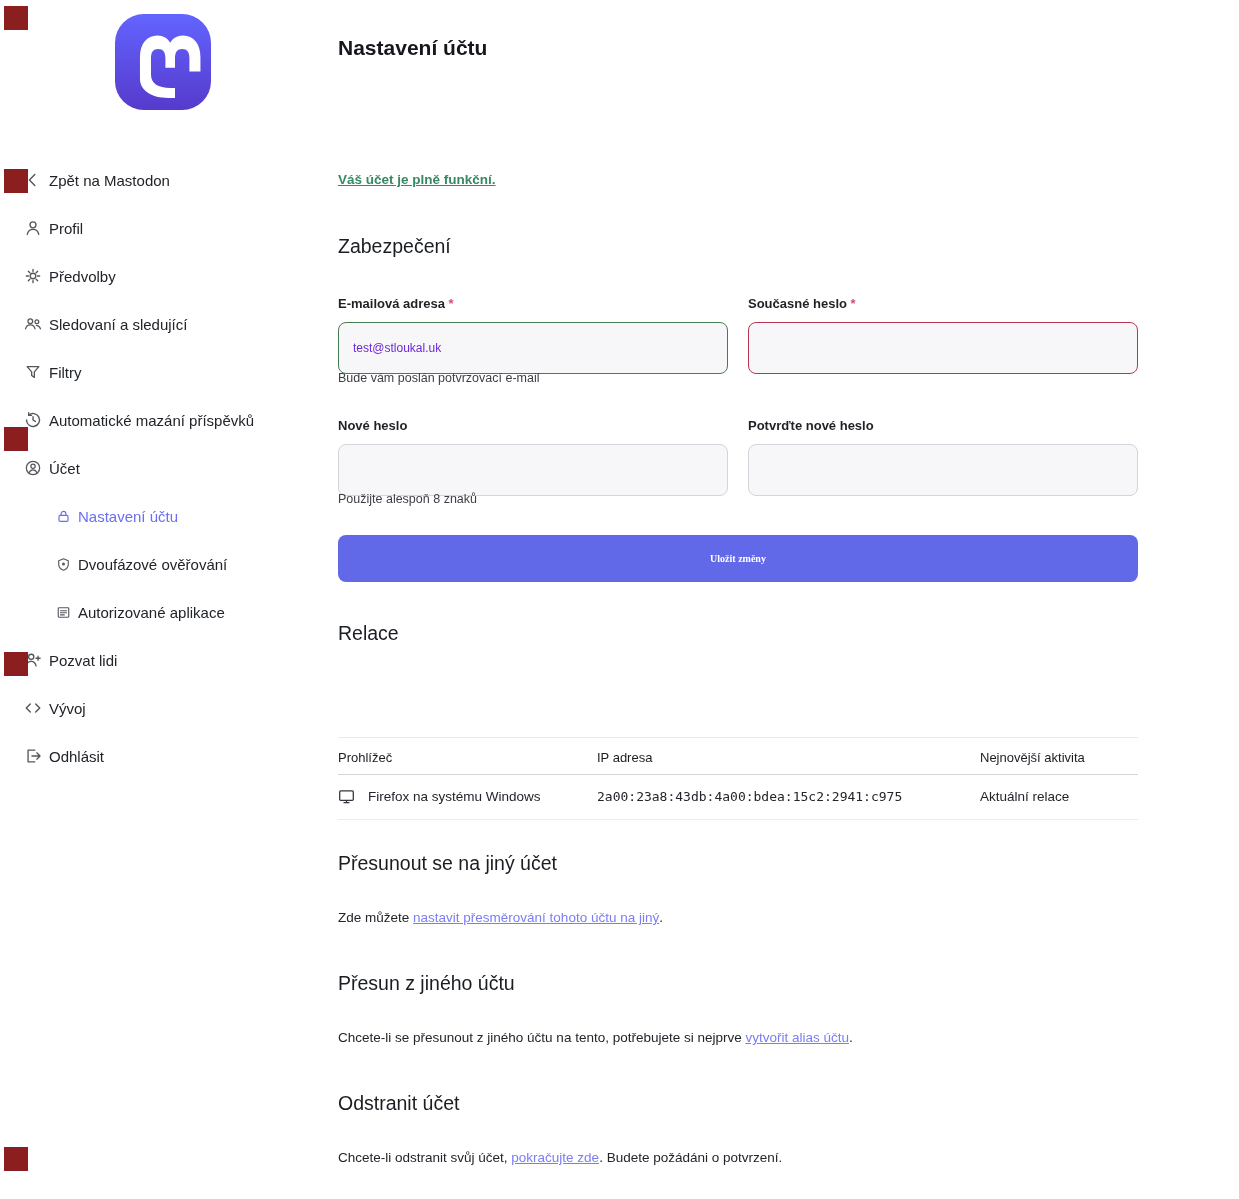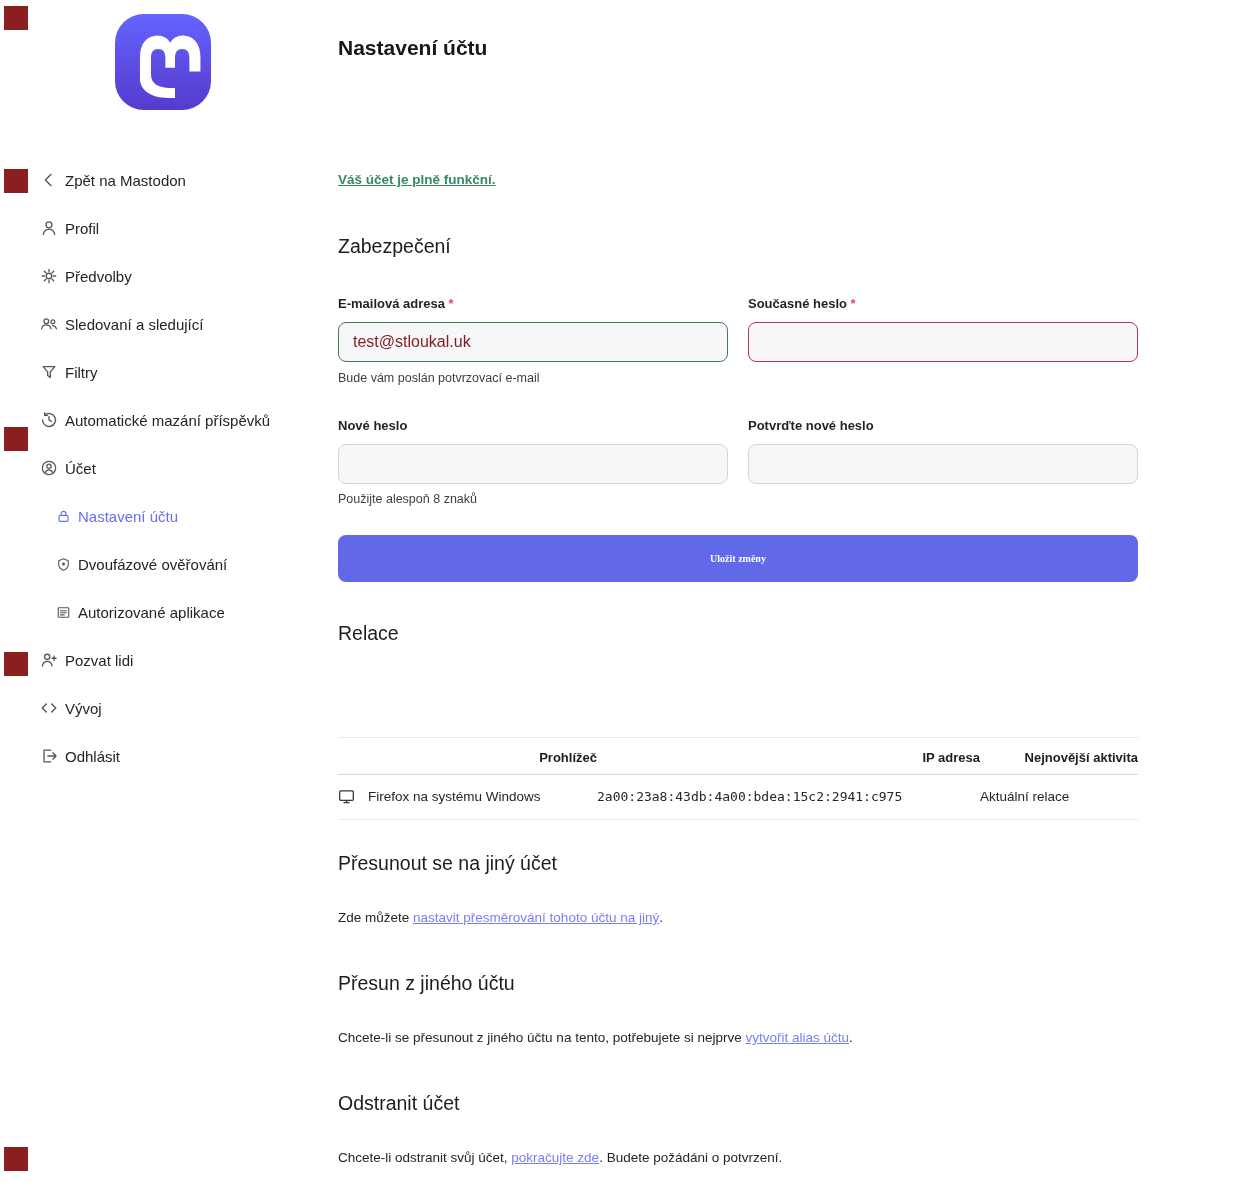--- a/index.html
+++ b/index.html
@@ -6,57 +6,57 @@
   html,body { background:#fff; }
   body { font-family:"Liberation Sans",sans-serif; color:#20232a; }
   .screen { position:relative; width:1239px; height:1199px; background:#fff; overflow:hidden; }
 
   
   .marker { position:absolute; left:4px; width:24px; height:24px; background:#8b1e1e; }
 
   
   .logo { position:absolute; left:115px; top:14px; width:96px; height:100px; }
   .nav { position:absolute; left:0; top:156px; width:332px; }
-  .nav-item { height:48px; display:flex; align-items:center; gap:7px; padding-left:40px;
+  .nav-item { height:48px; display:flex; align-items:center; gap:7px; padding-left:24px;
               font-size:15px; color:#212429; cursor:pointer; }
   .nav-item .ic { width:18px; height:18px; flex:0 0 18px; display:flex; align-items:center;
                   justify-content:center; color:#54575d; }
   .nav-item.sub { padding-left:56px; }
   .nav-item.sub .ic { width:15px; height:15px; flex:0 0 15px; }
   .nav-item.active, .nav-item.active .ic { color:#6a6ff0; }
   .ic svg { width:100%; height:100%; }
 
   
   .main { position:absolute; left:338px; top:0; width:800px; height:1199px; }
   .abs { position:absolute; left:0; right:0; }
   h1.title { font-size:21px; font-weight:700; color:#15171c; }
   .h2 { font-size:19.5px; font-weight:500; color:#1a1d22; }
   .status-msg { font-size:13.5px; font-weight:700; color:#358a63;text-decoration:underline; }
 
   .col-l { left:0; width:390px; right:auto; }
   .col-r { left:410px; width:390px; right:auto; }
   .flabel { font-size:13px; font-weight:700; color:#1e2126; }
   .req { color:#d84a74; font-weight:700; }
-  .tinput { position:absolute; width:390px; height:40px; border-radius:8px; background:#f7f7f9;
-            border:1px solid #d4d4da; font-family:"Liberation Sans",sans-serif; font-size:16px;
-            color:#7f1d1d; padding:0 14px; outline:none; }
+  .tinput { position:absolute; width:390px; height:52px; border-radius:8px; background:#f7f7f9;
+            border:1px solid #d4d4da; font-family:"Liberation Sans",sans-serif; font-size:12px;
+            color:#6d28d9; padding:0 14px; outline:none; }
   .tinput.ok  { border-color:#467d4f; }
   .tinput.err { border-color:#b5364e; }
   .hint { font-size:12.5px; color:#3b3e44; }
 
   .save-btn { position:absolute; left:0; width:800px; height:47px; background:#6269e8; border:none;
               border-radius:8px; color:#fff; font-family:Liberation Serif, serif;
               font-size:10px; font-weight:700; cursor:pointer; }
 
   .para { font-size:13.5px; color:#22252b; }
   a.lnk-blue   { color:#414dd9; text-decoration:underline; cursor:pointer; }
   a.lnk-purple { color:#7a7ef5; text-decoration:underline; cursor:pointer; }
 
   table.sess { position:absolute; top:737px; left:0; width:800px; border-collapse:collapse; }
-  .sess th { text-align:right; font-size:13px; font-weight:700; color:#1a1d22;
+  .sess th { text-align:left; font-size:13px; font-weight:400; color:#1a1d22;
              padding:12px 0 9px 0; border-top:1px solid #e9e9ee; border-bottom:1px solid #d6d6dc; }
   .sess td { font-size:13.5px; color:#22252b; padding:13px 0 14px 0; border-bottom:1px solid #ececf0; }
   .sess .c1 { width:259px; } .sess .c2 { width:383px; } .sess .c3 { width:158px; }
   .browser-cell { display:flex; align-items:center; gap:13px; }
   .browser-cell .ic { width:17px; height:17px; color:#33363c; }
   td.ip { font-family:"DejaVu Sans Mono","Liberation Mono",monospace; font-size:13px; }
 </style>
 </head>
 <body>
 

